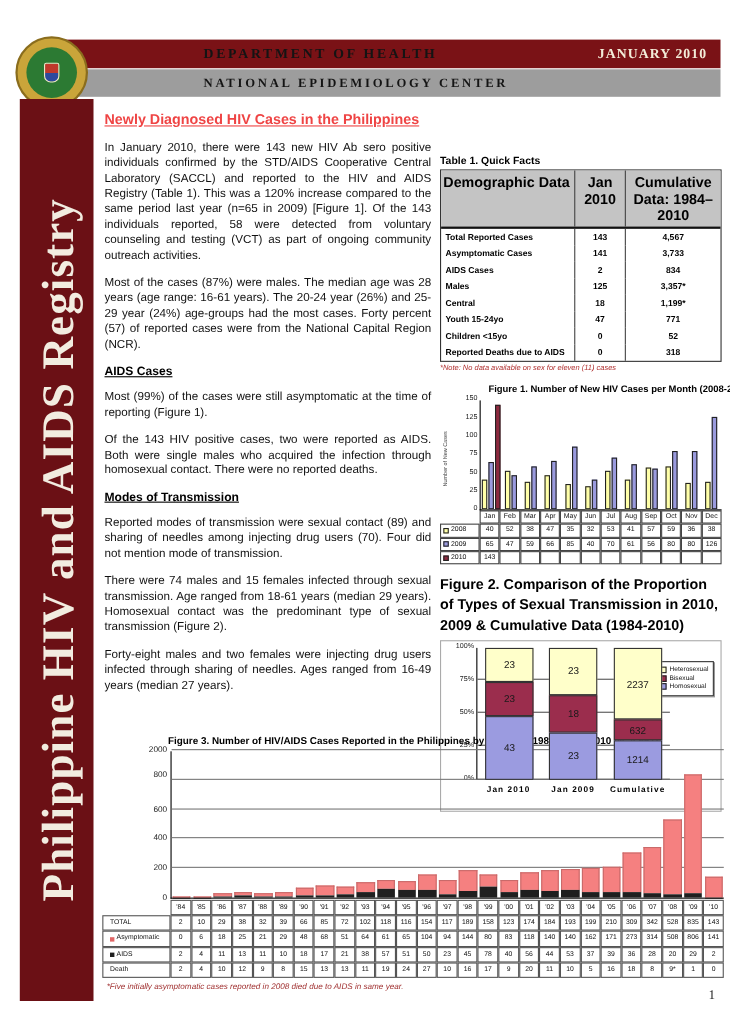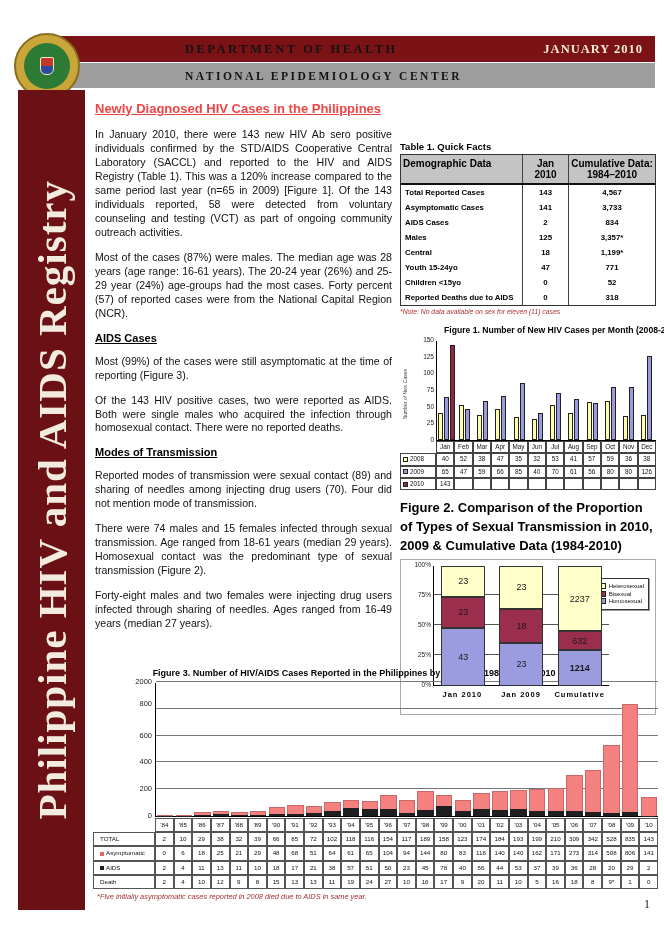--- a/index.html
+++ b/index.html
@@ -24,21 +24,21 @@
   .col-left { position:absolute; left:95px; top:101px; width:297px; }
   .article-title { font-size:13px; font-weight:bold; text-decoration:underline; color:#ef4444; margin-bottom:12px; }
   .col-left p { font-size:10.6px; line-height:1.32; text-align:justify; color:#111; margin-bottom:11px; }
   .sec-heading { font-size:11px; font-weight:bold; text-decoration:underline; color:#000; margin:3px 0 11px; }
 
   
   .col-right { position:absolute; left:400px; top:141px; width:256px; }
   .t1-title { font-size:9.5px; font-weight:bold; margin-bottom:2px; }
   .t1 { border:1.5px solid #333; }
   .t1-head { display:grid; grid-template-columns:122px 46px 1fr; background:#c4c4c4; border-bottom:2px solid #111; }
-  .t1-head > div { font-size:10px; font-weight:bold; padding:3px 2px; border-right:1px solid #444; }
+  .t1-head > div { font-size:13px; font-weight:bold; padding:3px 2px; border-right:1px solid #444; }
   .t1-head > div:last-child { border-right:none; text-align:center; }
   .t1-head > div:nth-child(2) { text-align:center; }
   .t1-row { display:grid; grid-template-columns:122px 46px 1fr; }
   .t1-label { font-size:7.8px; font-weight:bold; padding:3px 0 3px 4px; border-right:1px solid #444; }
   .t1-num { font-size:7.8px; font-weight:bold; text-align:center; padding:3px 0; }
   .t1-row .t1-num:nth-child(2) { border-right:1px solid #444; }
   .t1-note { font-size:6.8px; font-style:italic; color:#b03030; margin:2px 0 10px; }
 
   
   .fig1-title { font-size:8.6px; font-weight:bold; white-space:nowrap; margin:4px 0 6px;padding-left:44px; }
@@ -108,21 +108,21 @@
 
   <div class="sidebar">
     <span class="sidebar-text">Philippine HIV and AIDS Registry</span>
   </div>
 
   <div class="col-left">
     <div class="article-title">Newly Diagnosed HIV Cases in the Philippines</div>
     <p>In January 2010, there were 143 new HIV Ab sero positive individuals confirmed by the STD/AIDS Cooperative Central Laboratory (SACCL) and reported to the HIV and AIDS Registry (Table 1). This was a 120% increase compared to the same period last year (n=65 in 2009) [Figure 1].  Of the 143 individuals reported, 58 were detected from voluntary counseling and testing (VCT) as part of ongoing community outreach activities.</p>
     <p>Most of the cases (87%) were males. The median age was 28 years (age range: 16-61 years). The 20-24 year (26%) and 25-29 year (24%) age-groups had the most cases. Forty percent (57) of reported cases were from the National Capital Region (NCR).</p>
     <div class="sec-heading">AIDS Cases</div>
-    <p>Most (99%) of the cases were still asymptomatic at the time of reporting (Figure 3).</p>
+    <p>Most (99%) of the cases were still asymptomatic at the time of reporting (Figure 1).</p>
     <p>Of the 143 HIV positive cases, two were reported as AIDS. Both were single males who acquired the infection through homosexual contact. There were no reported deaths.</p>
     <div class="sec-heading">Modes of Transmission</div>
     <p>Reported modes of transmission were sexual contact (89) and sharing of needles among injecting drug users (70). Four did not mention mode of transmission.</p>
     <p>There were 74 males and 15 females infected through sexual transmission. Age ranged from 18-61 years (median 29 years). Homosexual contact was the predominant type of sexual transmission (Figure 2).</p>
     <p>Forty-eight males and two females were injecting drug users infected through sharing of needles.  Ages ranged from 16-49 years (median 27 years).</p>
   </div>
 
   <div class="col-right">
     <div class="t1-title">Table 1. Quick Facts</div>
     <div class="t1">
@@ -330,21 +330,21 @@
               <div class="f2-seglabel">23</div>
             </div>
             <div class="f2-seg" style="height: 33.8px; background: rgb(155, 45, 77);">
               <div class="f2-seglabel">18</div>
             </div>
             <div class="f2-seg" style="height: 43.1px; background: rgb(255, 255, 202);">
               <div class="f2-seglabel">23</div>
             </div>
           </div>
           <div class="f2-col">
-            <div class="f2-seg" style="height: 35.7px; background: rgb(155, 155, 224); font-weight: bold;">
+            <div class="f2-seg" style="height: 35.7px; background: rgb(155, 155, 224);">
               <div class="f2-seglabel">1214</div>
             </div>
             <div class="f2-seg" style="height: 18.6px; background: rgb(155, 45, 77);">
               <div class="f2-seglabel">632</div>
             </div>
             <div class="f2-seg" style="height: 65.7px; background: rgb(255, 255, 202);">
               <div class="f2-seglabel">2237</div>
             </div>
           </div>
         </div>

